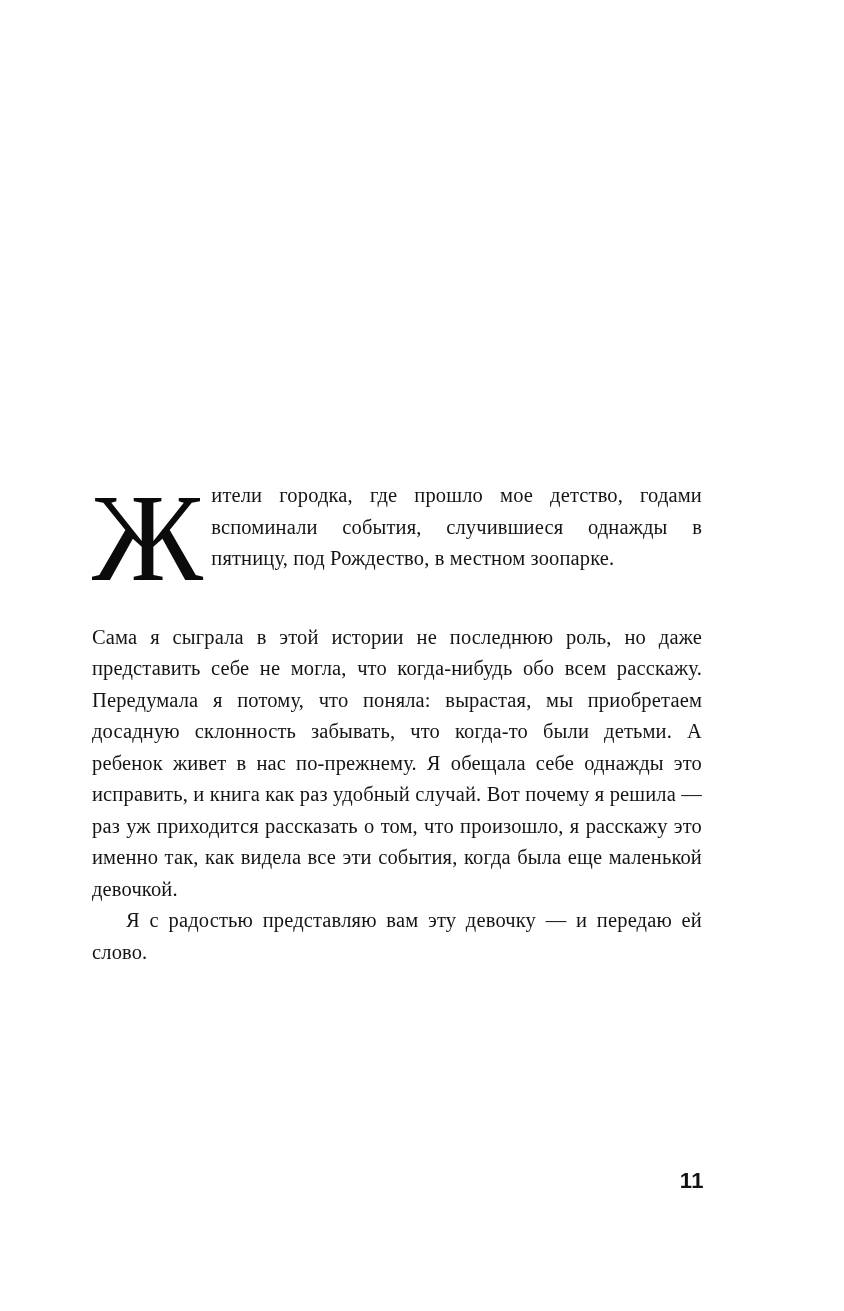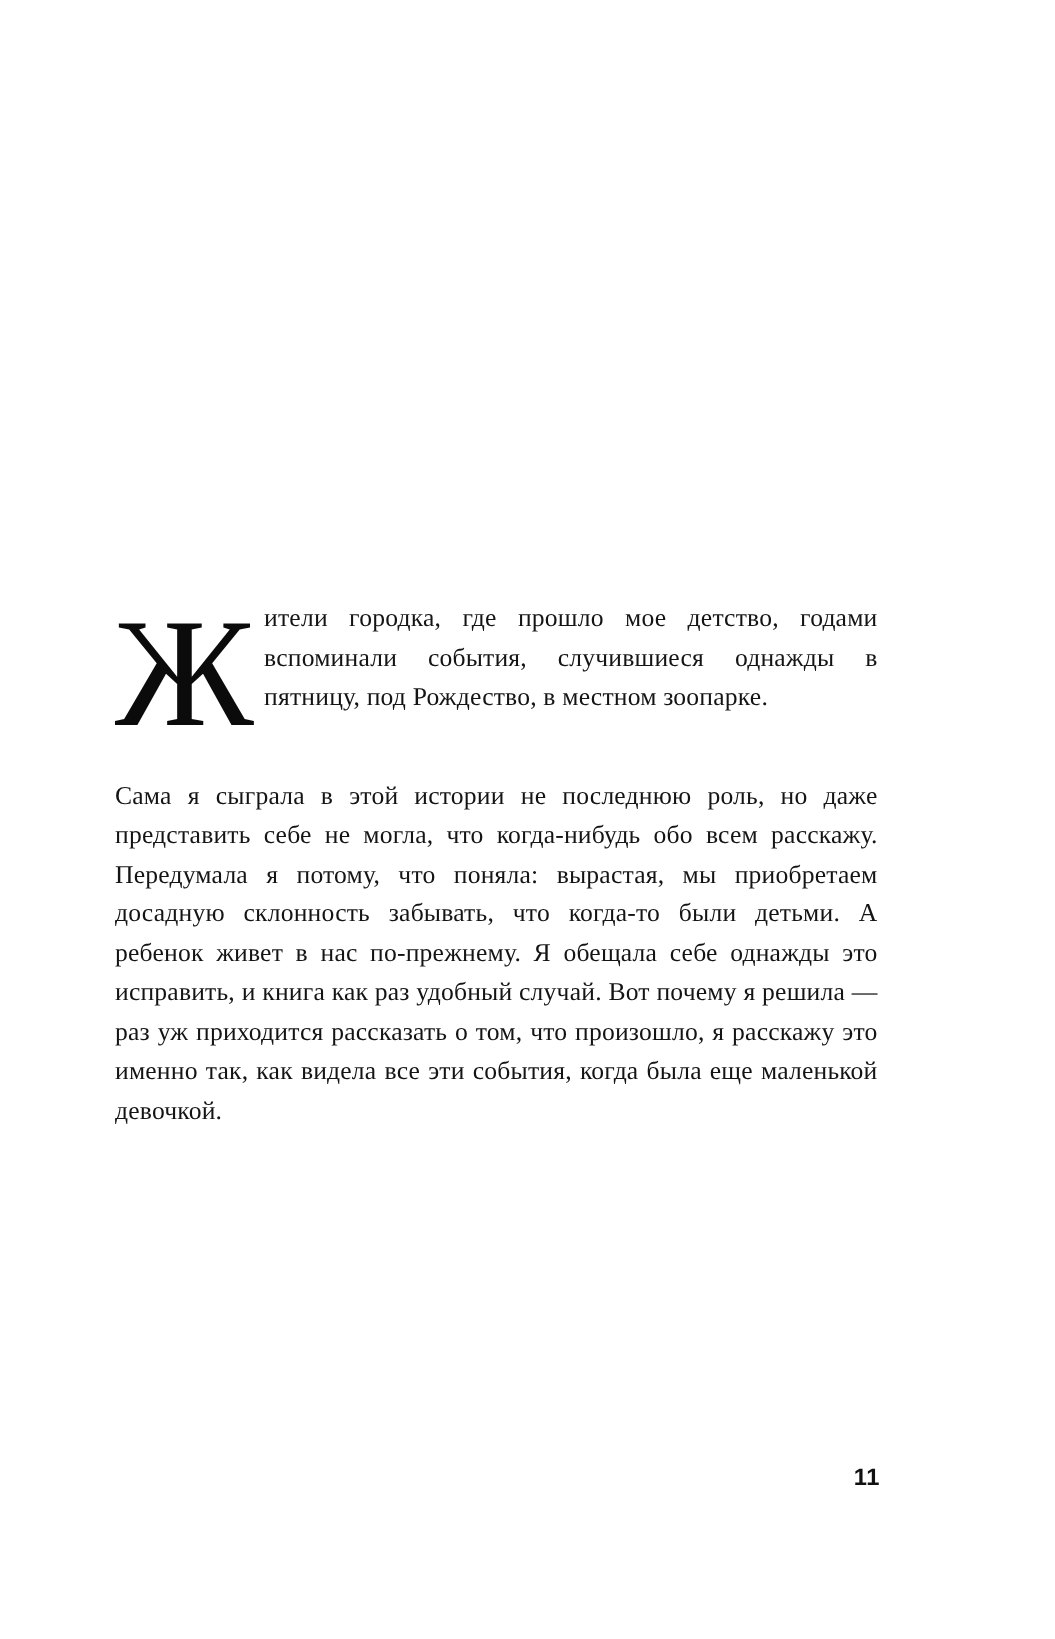--- a/index.html
+++ b/index.html
@@ -61,35 +61,36 @@
     color: #0b0b0b;
     font-weight: 400;
   }
 
   .page-number {
     position: absolute;
     right: 140px;
     bottom: 117px;
     font-family: "Liberation Sans", sans-serif;
     font-weight: bold;
-    font-size: 19px;
+    font-size: 22px;
     color: #111111;
     letter-spacing: 0.5px;
   }
 </style>
 </head>
 <body>
 
 <div class="page">
 
   <div class="text-block">
 
     <p class="para opening"><span class="dropcap">Ж</span><span>ители городка, где прошло мое детство, годами вспоминали события, случившиеся однажды в пятницу, под Рождество, в местном зоопарке.</span></p>
 
 
     <p class="para spaced"><span>Сама я сыграла в этой истории не последнюю роль, но даже представить себе не могла, что когда-нибудь обо всем расскажу. Передумала я потому, что поняла: вырастая, мы приобретаем досадную склонность забывать, что когда-то были детьми. А ребенок живет в нас по-прежнему. Я обещала себе однажды это исправить, и книга как раз удобный случай. Вот почему я решила — раз уж приходится рассказать о том, что произошло, я расскажу это именно так, как видела все эти события, когда была еще маленькой девочкой.</span></p>
 
+    <p class="para indented"><span>Я с радостью представляю вам эту девочку — и передаю ей слово.</span></p>
 
   </div>
 
   <div class="page-number">11</div>
 
 </div>
 
 </body></html>

